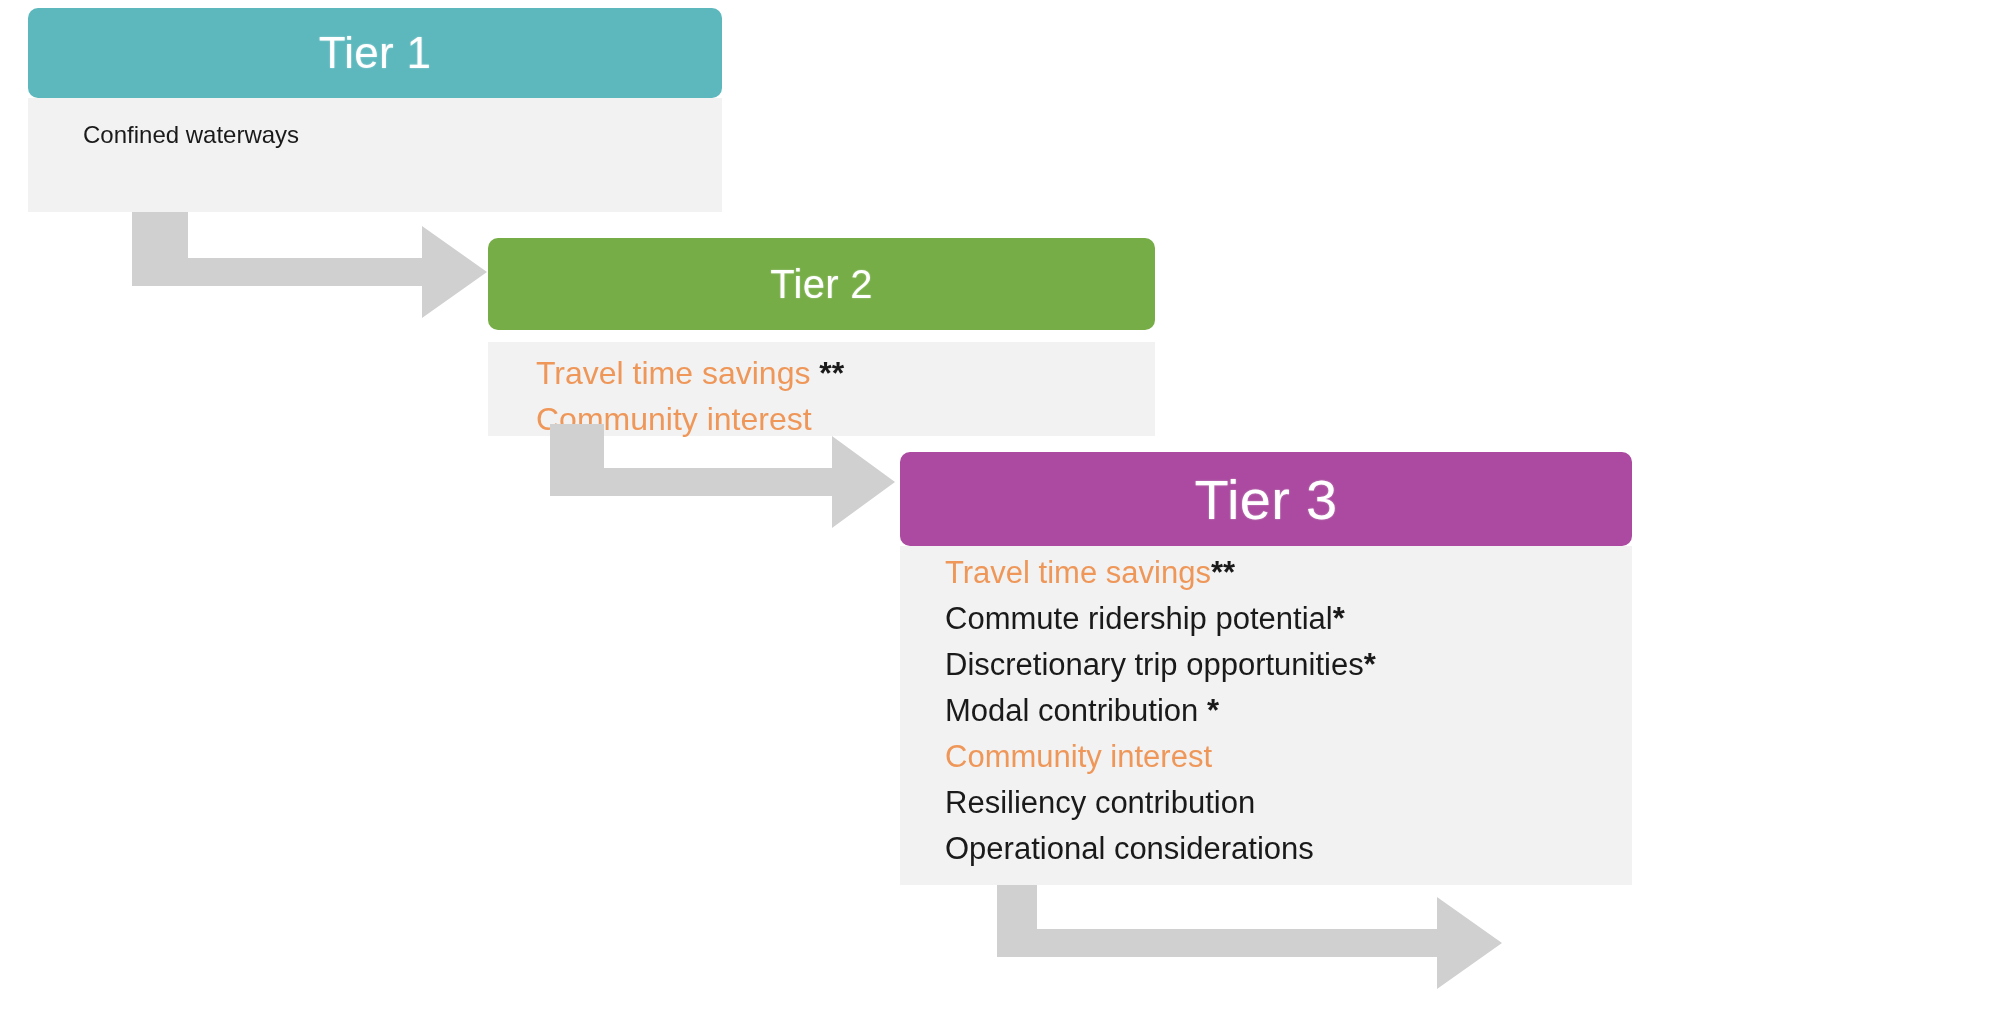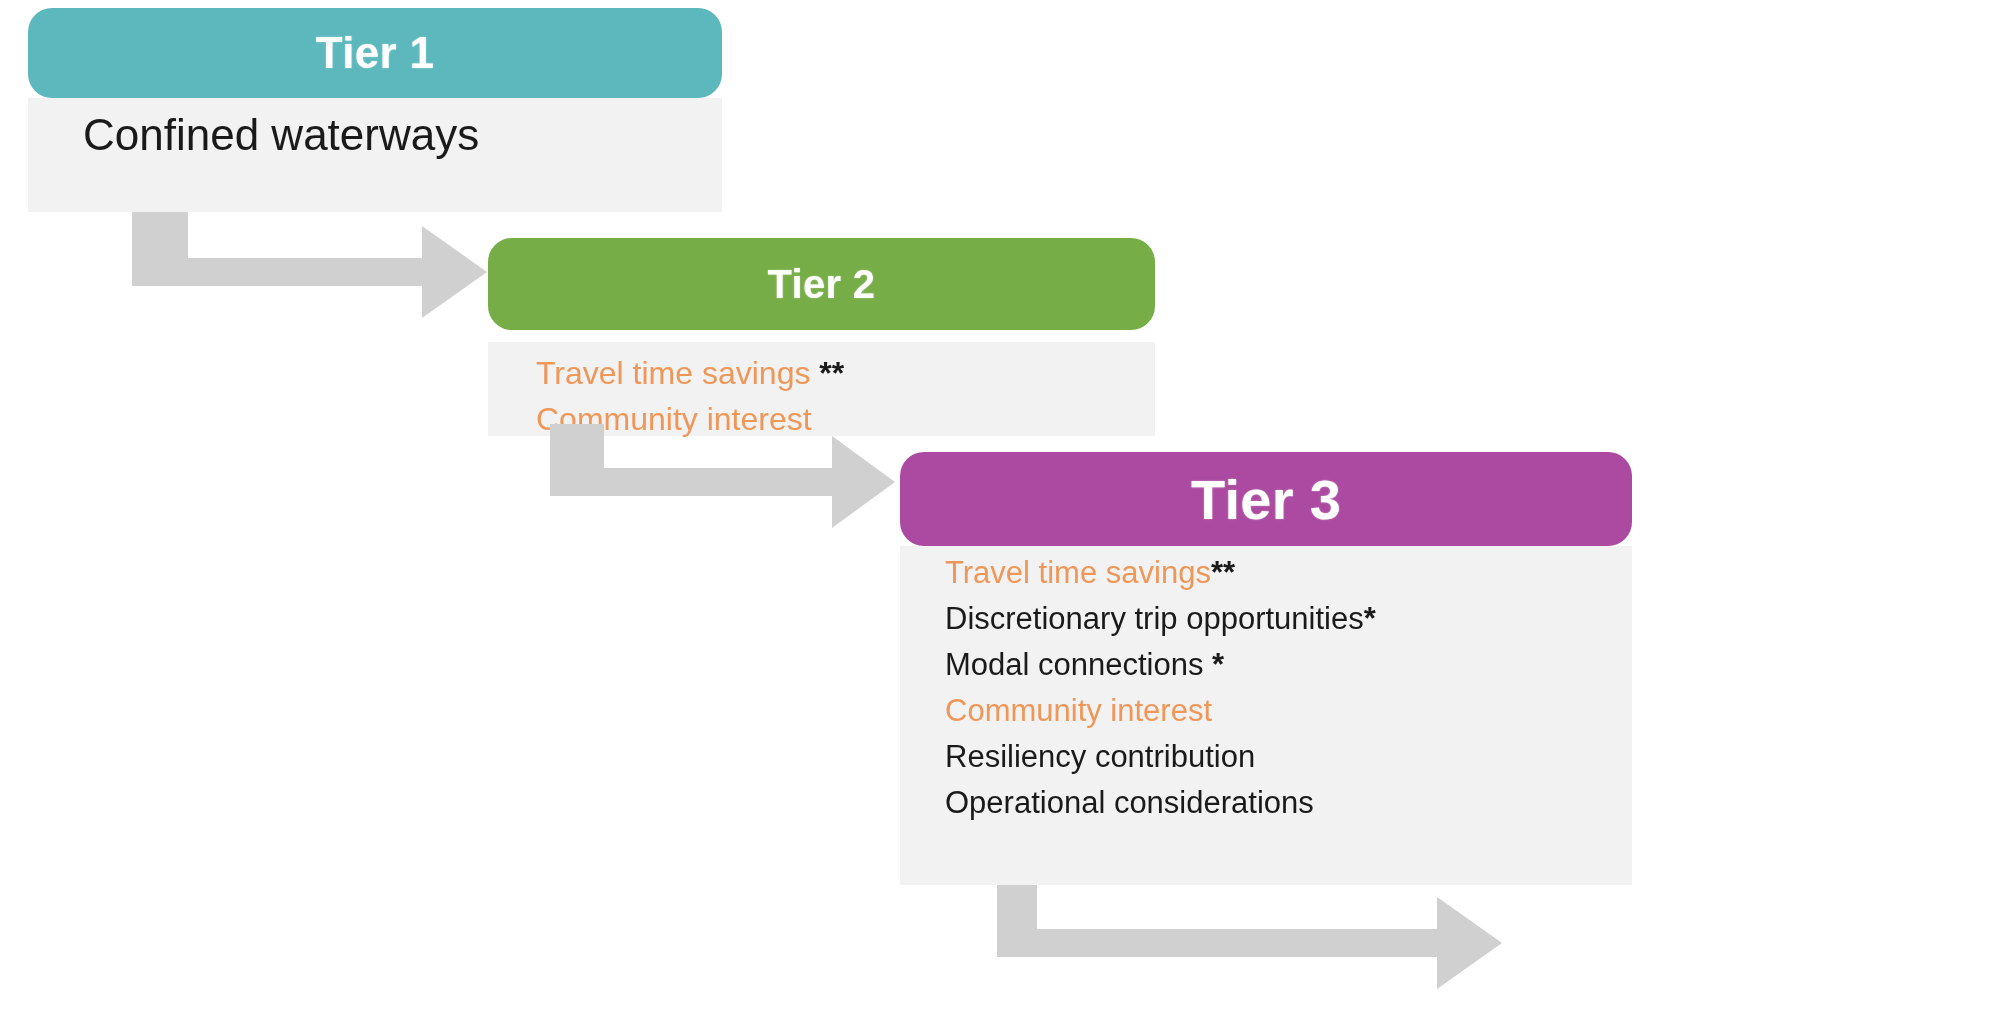--- a/index.html
+++ b/index.html
@@ -21,26 +21,26 @@
   
   .tier-card {
     position: absolute;
   }
   .tier-header {
     position: absolute;
     left: 0;
     top: 0;
     width: 100%;
     box-sizing: border-box;
-    border-radius: 24px;
+    border-radius: 10px;
     display: flex;
     align-items: center;
     justify-content: center;
     color: #ffffff;
-    font-weight: 700;
+    font-weight: 400;
     letter-spacing: 0.3px;
     text-shadow: 0 0 2px rgba(255,255,255,0.45);
   }
   .tier-body {
     position: absolute;
     left: 0;
     width: 100%;
     box-sizing: border-box;
     background: #f2f2f2;
     padding-left: 55px;
@@ -56,21 +56,21 @@
   }
   .tier-line .mark {
     color: #1a1a1a;
     font-weight: 700;
   }
 
   
   #card-tier1 { left: 28px;  top: 8px;   width: 694px; height: 204px; }
   #card-tier1 .tier-header { height: 90px; background: #5cb8bd; font-size: 44px; }
   #card-tier1 .tier-body   { top: 90px; height: 114px; }
-  #card-tier1 .tier-line   { font-size: 44px; line-height: 50px; }
+  #card-tier1 .tier-line   { font-size: 24px; line-height: 50px; }
 
   
   #card-tier2 { left: 488px; top: 238px; width: 667px; height: 186px; }
   #card-tier2 .tier-header { height: 92px; background: #76ad46; font-size: 40px; }
   #card-tier2 .tier-body   { top: 104px; height: 94px; padding-left: 48px; padding-top: 8px; }
   #card-tier2 .tier-line   { font-size: 32px; line-height: 46px; }
 
   
   #card-tier3 { left: 900px; top: 452px; width: 732px; height: 433px; }
   #card-tier3 .tier-header { height: 94px; background: #a9419c; background: #ab4aa0; font-size: 56px; }
@@ -139,24 +139,27 @@
     </svg>
   </div>
 
   <div class="tier-card" id="card-tier3">
     <div class="tier-header">Tier 3</div>
     <div class="tier-body">
       <div class="tier-line orange">
         <span>Travel time savings</span><span class="mark">**</span>
       </div>
       <div class="tier-line">
+        <span>Commute ridership potential</span><span class="mark">*</span>
+      </div>
+      <div class="tier-line">
         <span>Discretionary trip opportunities</span><span class="mark">*</span>
       </div>
       <div class="tier-line">
-        <span>Modal connections </span><span class="mark">*</span>
+        <span>Modal contribution </span><span class="mark">*</span>
       </div>
       <div class="tier-line orange">
         <span>Community interest</span><span class="mark"></span>
       </div>
       <div class="tier-line">
         <span>Resiliency contribution</span><span class="mark"></span>
       </div>
       <div class="tier-line">
         <span>Operational considerations</span><span class="mark"></span>
       </div>

